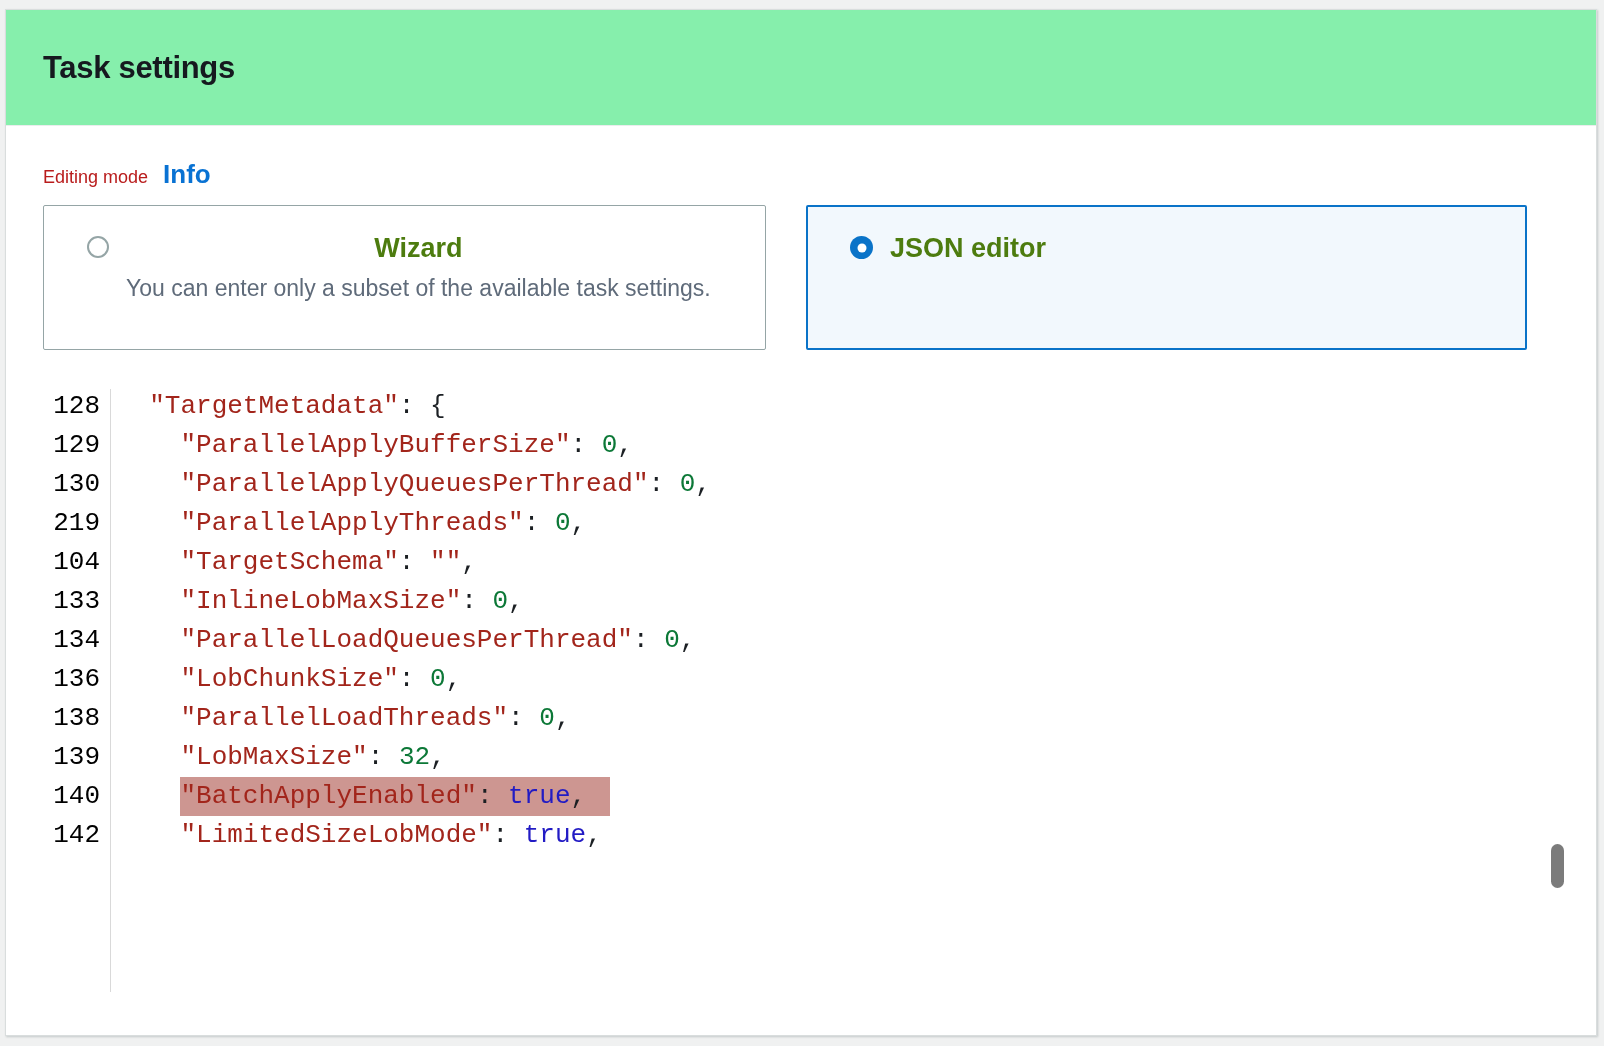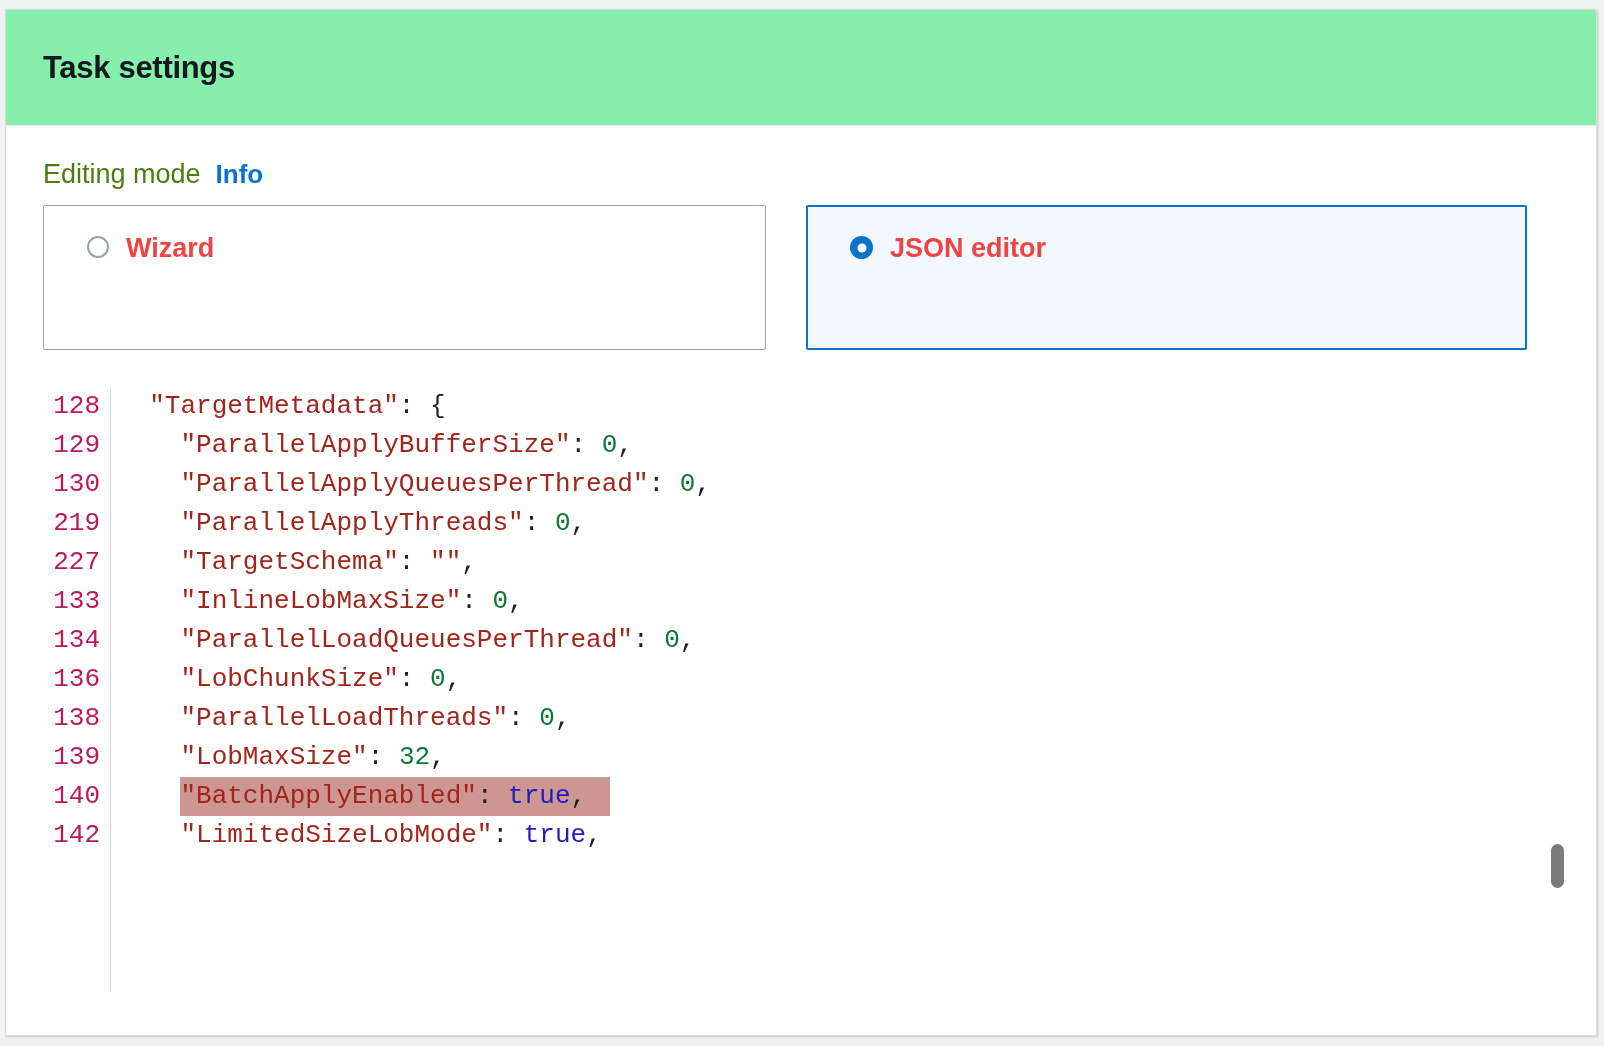--- a/index.html
+++ b/index.html
@@ -33,21 +33,21 @@
     letter-spacing: -0.3px;
   }
   .panel-body { padding: 33px 0 0 37px; }
 
   .label-row {
     display: flex;
     align-items: baseline;
     gap: 15px;
     height: 32px;
   }
-  .field-label { font-size: 27px; color: #4d7c0f; }
+  .field-label { font-size: 18px; color: #b91c1c; }
   .info-link {
     font-size: 26px;
     font-weight: 700;
     color: var(--info-blue, #0972d3);
     text-decoration: none;
     cursor: pointer;
   }
 
   .tiles { display: flex; gap: 40px; margin-top: 14px; }
   .tile {
@@ -85,21 +85,21 @@
     left: 50%; top: 50%;
     width: 9px; height: 9px;
     border-radius: 50%;
     background: #fff;
     transform: translate(-50%,-50%);
   }
   .tile-text { margin-left: 17px; }
   .tile-label {
     font-size: 27px;
     font-weight: 700;
-    color: #ef4444;
+    color: #4d7c0f;
     line-height: 32px;
     text-align: center;
   }
   .tile-desc {
     font-size: 23px;
     color: #5f6b7a;
     margin-top: 6px;
     line-height: 36px;
     max-width: 625px;
   }
@@ -116,21 +116,21 @@
     position: absolute;
     left: 67px; top: 2px;
     width: 1px; height: 603px;
     background: #d9d9d9;
   }
   .code-line { display: flex; white-space: pre; }
   .gutter {
     flex: none;
     width: 57px;
     text-align: right;
-    color: #be185d;
+    color: #000000;
   }
   .line-content { margin-left: 10px; padding-left: 8px; }
   .tok-string  { color: var(--code-red, #a2251b); }
   .tok-number  { color: var(--code-green, #0c7837); }
   .tok-boolean { color: var(--code-blue, #221bc4); }
   .tok-punctuation { color: var(--code-punc, #1b1f23); }
   .mark {
     display: inline-block;
     background: var(--hl-bg, #cd9691);
     padding-right: 24px;
@@ -160,38 +160,39 @@
       <span class="field-label">Editing mode</span>
       <a class="info-link">Info</a>
     </div>
 
     <div class="tiles">
 
       <div class="tile">
         <span class="radio"></span>
         <div class="tile-text">
           <div class="tile-label">Wizard</div>
+          <div class="tile-desc">You can enter only a subset of the available task settings.</div>
         </div>
       </div>
 
       <div class="tile selected">
         <span class="radio"></span>
         <div class="tile-text">
           <div class="tile-label">JSON editor</div>
         </div>
       </div>
 
     </div>
 
     <div class="code-area" id="code-lines">
         <div class="code-line"><span class="gutter">128</span><span class="line-content">  <span><span class="tok-string">"TargetMetadata"</span><span class="tok-punctuation">: </span><span class="tok-punctuation">{</span></span></span></div>
         <div class="code-line"><span class="gutter">129</span><span class="line-content">    <span><span class="tok-string">"ParallelApplyBufferSize"</span><span class="tok-punctuation">: </span><span class="tok-number">0</span><span class="tok-punctuation">,</span></span></span></div>
         <div class="code-line"><span class="gutter">130</span><span class="line-content">    <span><span class="tok-string">"ParallelApplyQueuesPerThread"</span><span class="tok-punctuation">: </span><span class="tok-number">0</span><span class="tok-punctuation">,</span></span></span></div>
         <div class="code-line"><span class="gutter">219</span><span class="line-content">    <span><span class="tok-string">"ParallelApplyThreads"</span><span class="tok-punctuation">: </span><span class="tok-number">0</span><span class="tok-punctuation">,</span></span></span></div>
-        <div class="code-line"><span class="gutter">227</span><span class="line-content">    <span><span class="tok-string">"TargetSchema"</span><span class="tok-punctuation">: </span><span class="tok-string">""</span><span class="tok-punctuation">,</span></span></span></div>
+        <div class="code-line"><span class="gutter">104</span><span class="line-content">    <span><span class="tok-string">"TargetSchema"</span><span class="tok-punctuation">: </span><span class="tok-string">""</span><span class="tok-punctuation">,</span></span></span></div>
         <div class="code-line"><span class="gutter">133</span><span class="line-content">    <span><span class="tok-string">"InlineLobMaxSize"</span><span class="tok-punctuation">: </span><span class="tok-number">0</span><span class="tok-punctuation">,</span></span></span></div>
         <div class="code-line"><span class="gutter">134</span><span class="line-content">    <span><span class="tok-string">"ParallelLoadQueuesPerThread"</span><span class="tok-punctuation">: </span><span class="tok-number">0</span><span class="tok-punctuation">,</span></span></span></div>
         <div class="code-line"><span class="gutter">136</span><span class="line-content">    <span><span class="tok-string">"LobChunkSize"</span><span class="tok-punctuation">: </span><span class="tok-number">0</span><span class="tok-punctuation">,</span></span></span></div>
         <div class="code-line"><span class="gutter">138</span><span class="line-content">    <span><span class="tok-string">"ParallelLoadThreads"</span><span class="tok-punctuation">: </span><span class="tok-number">0</span><span class="tok-punctuation">,</span></span></span></div>
         <div class="code-line"><span class="gutter">139</span><span class="line-content">    <span><span class="tok-string">"LobMaxSize"</span><span class="tok-punctuation">: </span><span class="tok-number">32</span><span class="tok-punctuation">,</span></span></span></div>
         <div class="code-line"><span class="gutter">140</span><span class="line-content">    <span class="mark"><span class="tok-string">"BatchApplyEnabled"</span><span class="tok-punctuation">: </span><span class="tok-boolean">true</span><span class="tok-punctuation">,</span></span></span></div>
         <div class="code-line"><span class="gutter">142</span><span class="line-content">    <span><span class="tok-string">"LimitedSizeLobMode"</span><span class="tok-punctuation">: </span><span class="tok-boolean">true</span><span class="tok-punctuation">,</span></span></span></div>
       </div>
 
   </div>

